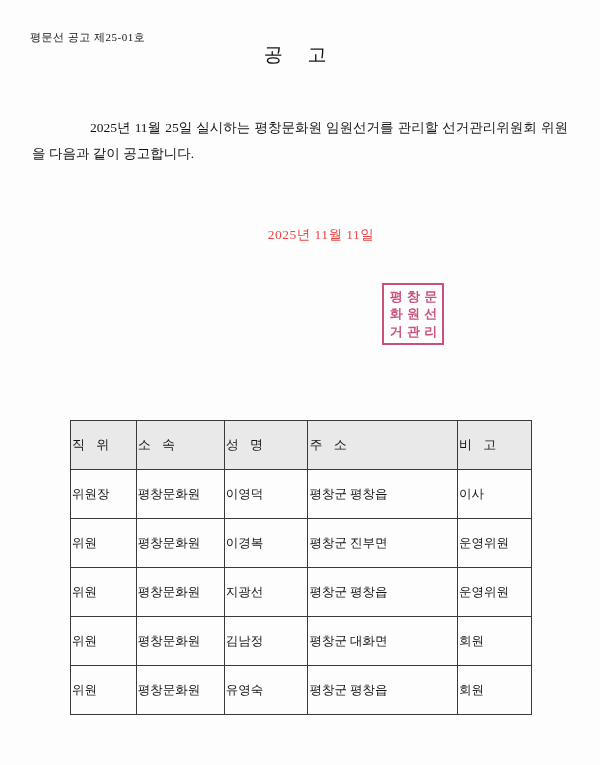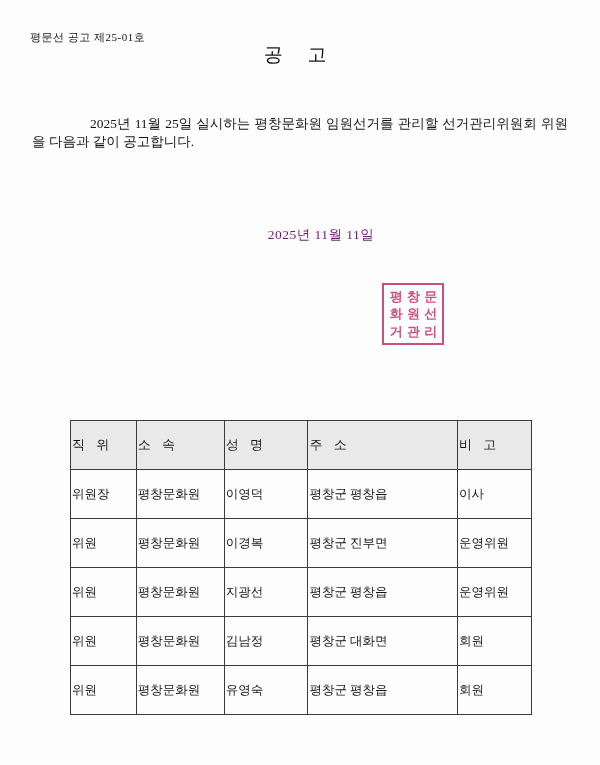--- a/index.html
+++ b/index.html
@@ -39,37 +39,37 @@
     letter-spacing: 10px;
     font-weight: normal;
     color: #111;
   }
   .body-text {
     position: absolute;
     left: 32px;
     right: 32px;
     top: 115px;
     font-size: 13.5px;
-    line-height: 18px;
+    line-height: 26px;
     text-align: justify;
     color: #141414;
   }
   .body-text .indent {
     display: inline-block;
     width: 58px;
   }
   .date-line {
     position: absolute;
     left: 0;
     right: 0;
     top: 226px;
     text-align: center;
     font-size: 13.5px;
     letter-spacing: 0.5px;
-    color: #701a75;
+    color: #ef4444;
     padding-left: 42px;
   }
   .signature-row {
     position: absolute;
     left: 0;
     right: 0;
     top: 312px;
     text-align: center;
     font-size: 14px;
     color: #111;

